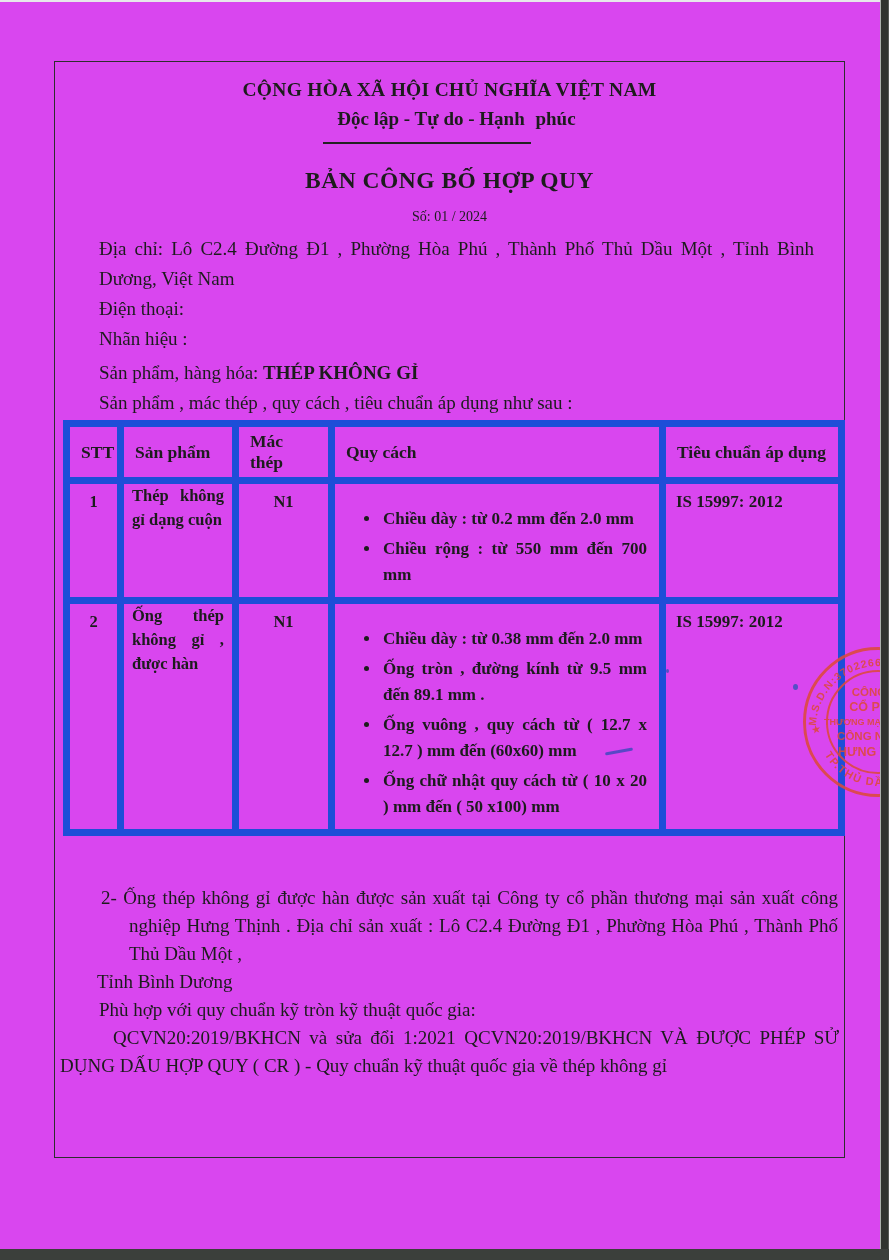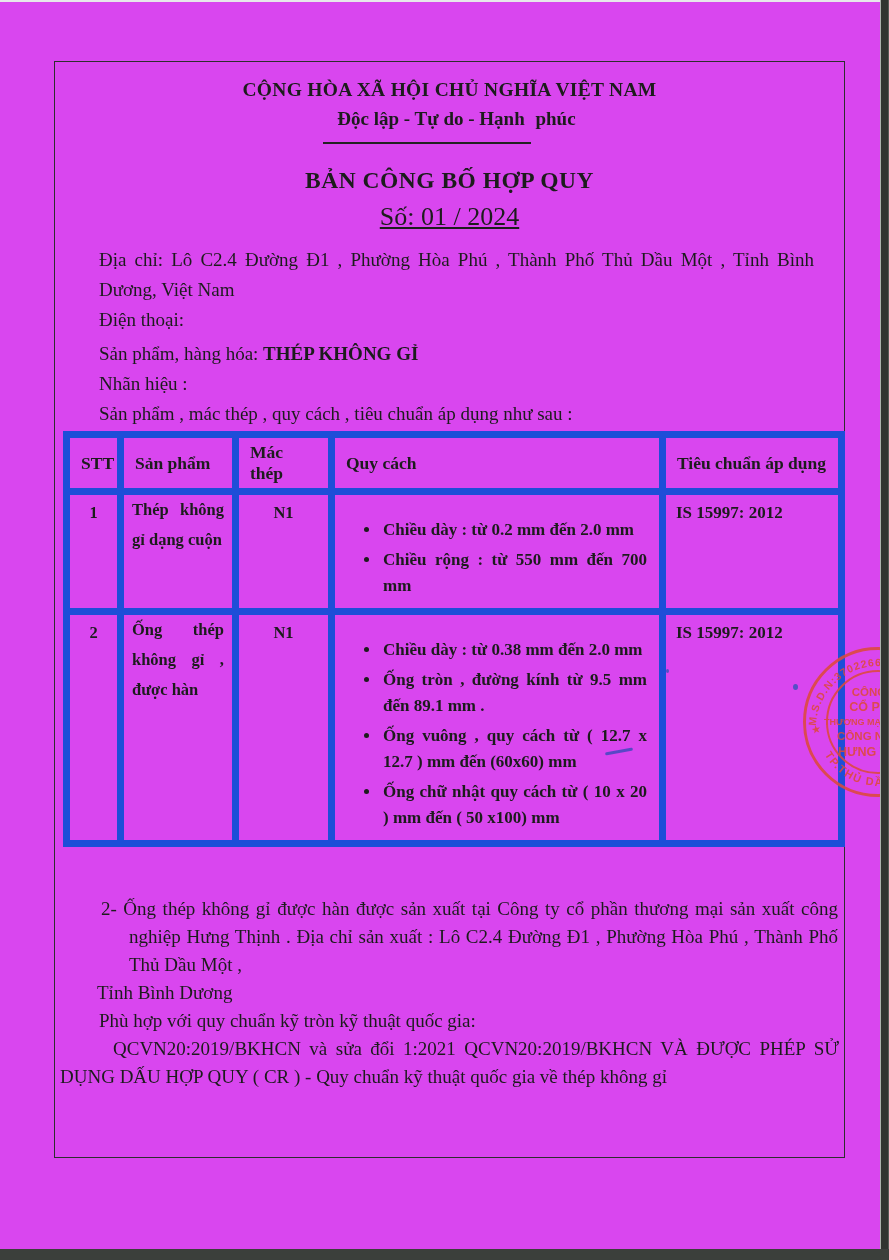--- a/index.html
+++ b/index.html
@@ -19,42 +19,42 @@
 
   .border-box{
     position:absolute;left:54px;top:61px;width:791px;height:1097px;
     border:1.5px solid #2e2e2e;box-sizing:border-box;background:transparent;
   }
   .center{text-align:center;}
   .nat-header{margin:15px 10px 0;font-weight:bold;font-size:19.5px;line-height:26px;letter-spacing:.3px;}
   .motto{margin:3px 10px 0;font-weight:bold;font-size:19px;line-height:26px;}
   .motto .u{border-bottom:2px solid #222;padding:0 6px 12px 14px;display:inline-block;line-height:22px;}
   .doc-title{margin:21px 10px 0;font-weight:bold;font-size:23.5px;line-height:30px;letter-spacing:.5px;}
-  .doc-number{margin:8px 10px 14px;font-size:26px;line-height:28px;text-decoration:underline;}
+  .doc-number{margin:8px 10px 3px;font-size:14px;line-height:28px;}
 
   .p-std{margin:0 30px 0 44px;font-size:19px;line-height:30px;text-align:justify;}
   .p-first{margin-top:9px;}
   .p-gap{margin-top:4px;}
   .bold{font-weight:bold;}
 
   table.products{
     margin:2px 0 0 8px;border-collapse:collapse;table-layout:fixed;width:775px;
     font-size:16.5px;
   }
   table.products col.c1{width:54px;}  table.products col.c2{width:115px;}
   table.products col.c3{width:96px;}  table.products col.c4{width:331px;}
   table.products col.c5{width:179px;}
   table.products th,table.products td{
     border:7px solid #1d4ed8;vertical-align:top;box-sizing:border-box;
     font-weight:bold;
   }
   table.products th{height:44px;vertical-align:middle;padding:4px 11px;text-align:left;font-size:17.5px;}
   th.th-stt{text-align:center;padding:4px 2px;}
   td.cell-stt{text-align:center;padding:8px 2px;}
-  td.cell-name{padding:0 8px;text-align:justify;line-height:30px;}
+  td.cell-name{padding:0 8px;text-align:justify;line-height:24px;}
   td.cell-grade{text-align:center;padding:8px 2px;}
   td.cell-spec{padding:22px 12px 5px 0;}
   td.cell-std{padding:8px 10px;font-size:17px;}
   ul.spec{margin:0;padding:0 0 0 46px;list-style:disc;}
   ul.spec li{padding-left:2px;margin:0 0 4px 0;line-height:26px;font-size:17px;text-align:justify;}
 
   .notes{margin-top:48px;}
   .note{font-size:19px;line-height:28px;}
   .note1{margin:0 6px 0 44px;text-align:justify;}
   .note2{margin:8px 6px 0 74px;text-indent:-28px;text-align:justify;}
@@ -84,22 +84,22 @@
 
     <div class="motto center"><span class="u">Độc lập - Tự do - Hạnh</span> <span>phúc</span></div>
 
     <div class="doc-title center">BẢN CÔNG BỐ HỢP QUY</div>
 
     <div class="doc-number center">Số: 01 / 2024</div>
 
     <p class="p-std">Địa chỉ: Lô C2.4 Đường Đ1 , Phường Hòa Phú , Thành Phố Thủ Dầu Một , Tỉnh Bình Dương, Việt Nam</p>
     <p class="p-std">Điện thoại:</p>
 
+    <p class="p-std">Nhãn hiệu :</p>
     <p class="p-std p-gap"><span>Sản phẩm, hàng hóa: </span><span class="bold">THÉP KHÔNG GỈ</span></p>
-    <p class="p-std">Nhãn hiệu :</p>
     <p class="p-std">Sản phẩm , mác thép , quy cách , tiêu chuẩn áp dụng như sau :</p>
 
     <table class="products">
       <colgroup>
           <col class="c1">
           <col class="c2">
           <col class="c3">
           <col class="c4">
           <col class="c5">
         </colgroup>

